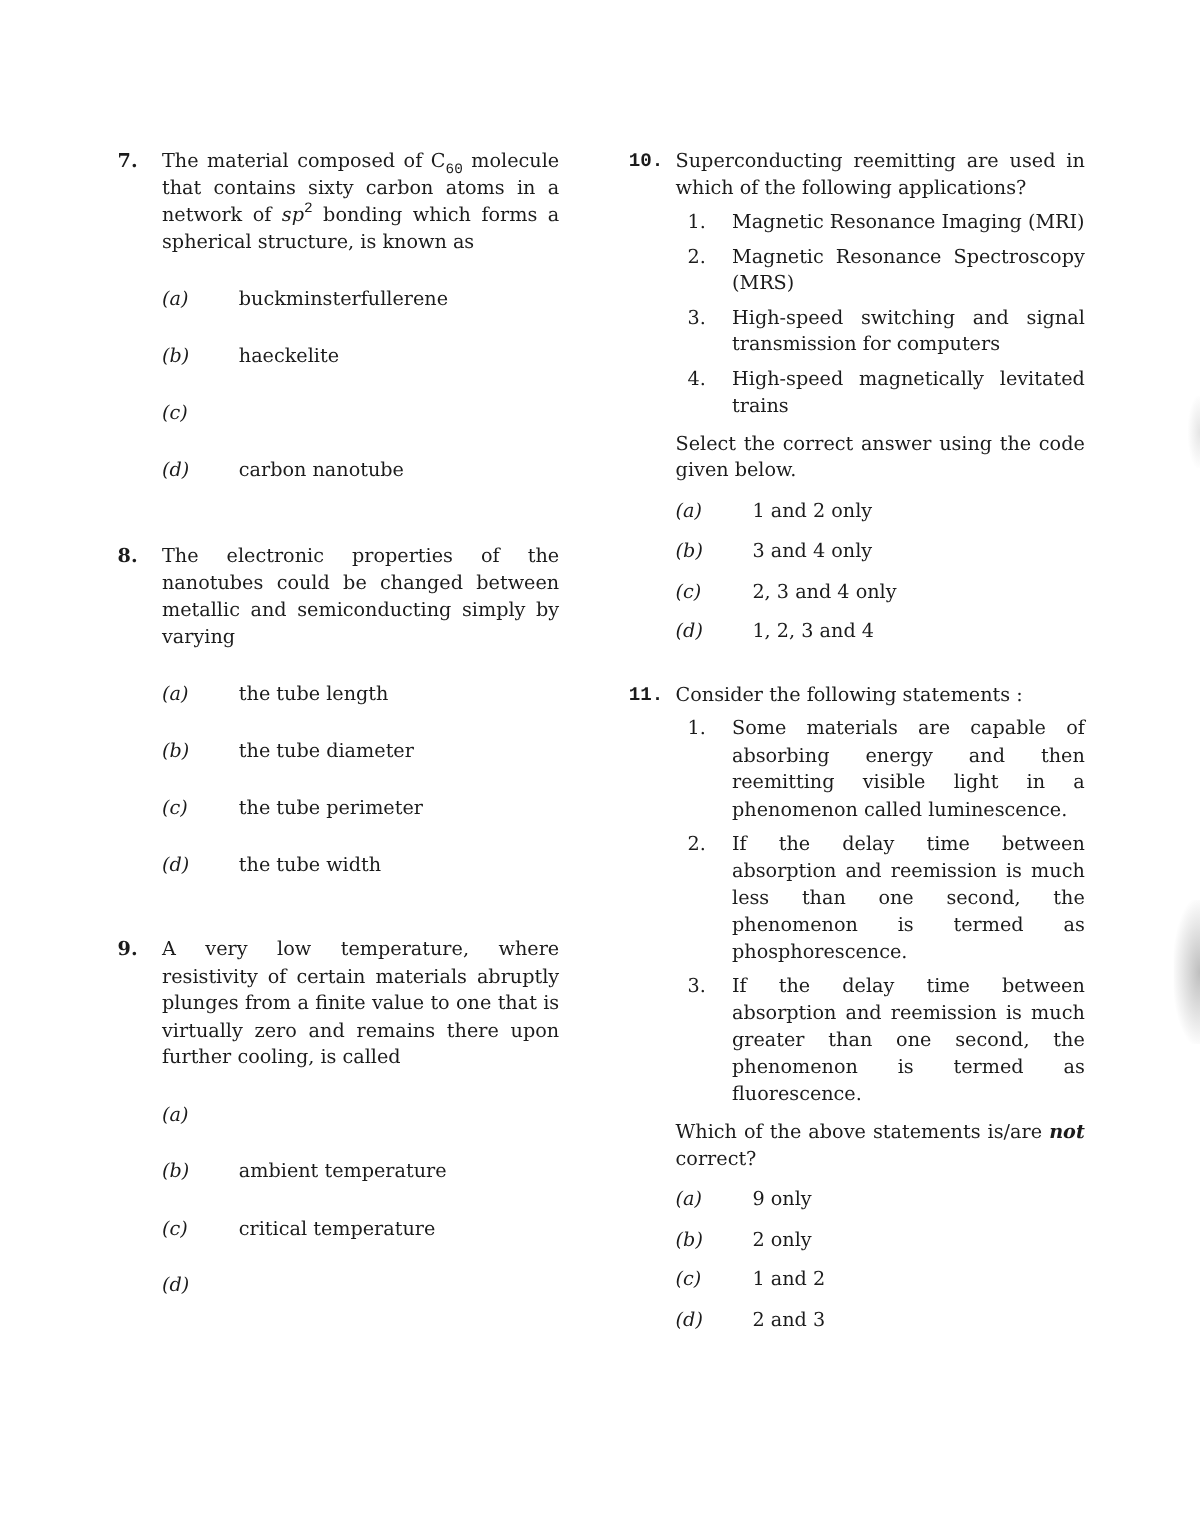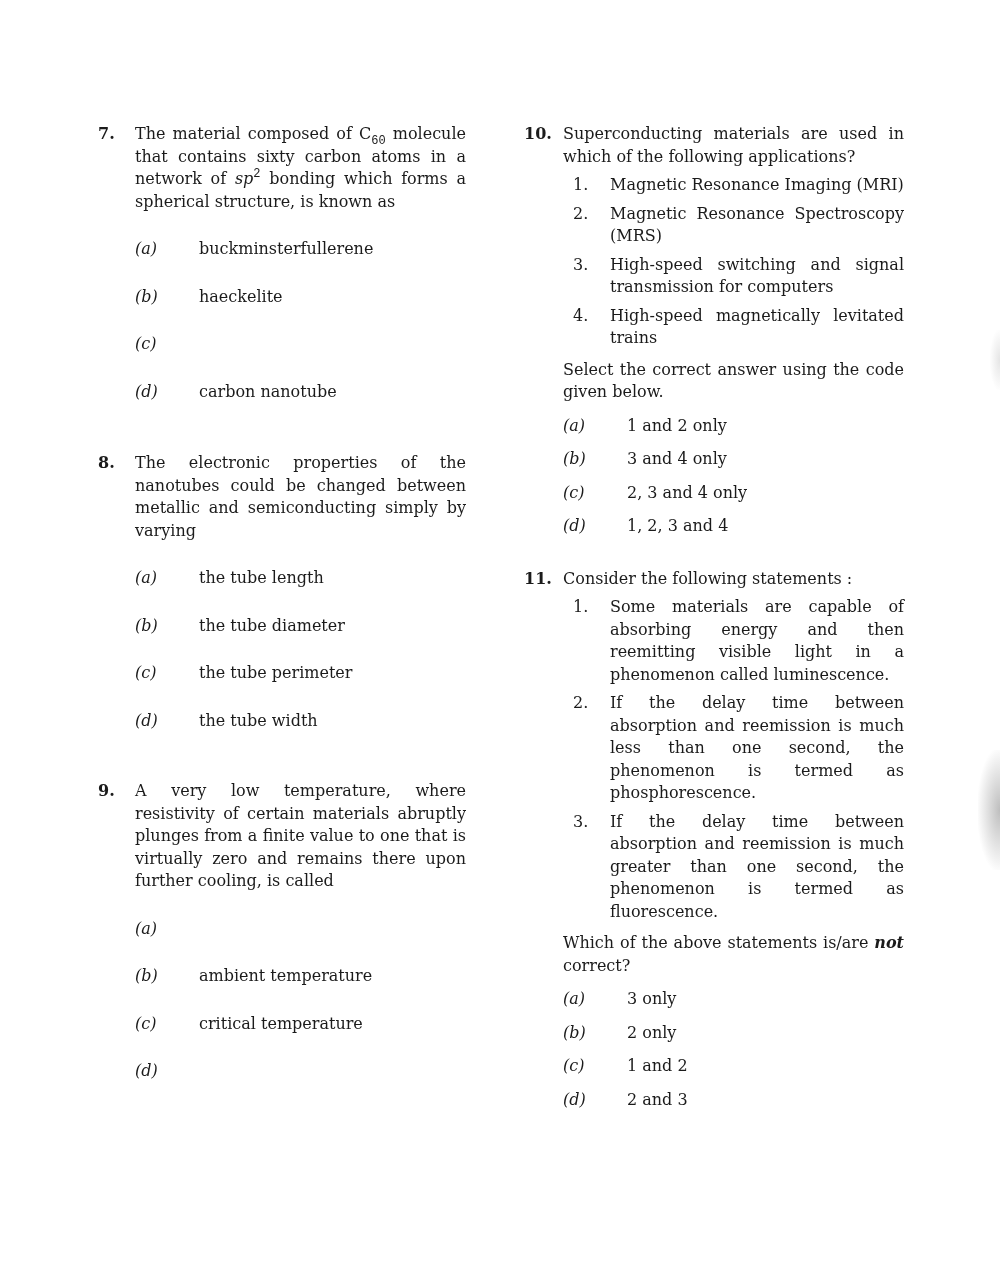--- a/index.html
+++ b/index.html
@@ -17,21 +17,21 @@
     font-size: 16px;
     line-height: 22.5px;
   }
   .col { position: absolute; top: 123px; }
   .col-left  { left: 98px;  width: 368px; }
   .col-right { left: 524px; width: 380px; }
 
   .q { display: flex; }
   .qnum { font-weight: 700; flex: none; }
   .col-left  .qnum { width: 37px; }
-  .col-right .qnum { width: 39px; }
+  .col-right .qnum { width: 39px; font-family: Liberation Mono, monospace; }
   .qbody { flex: 1; min-width: 0; }
 
   .stem, .para, .itext {
     margin: 0;
     text-align: justify;
     text-align-last: left;
   }
 
   
   .opts { margin-top: 13px; }
@@ -156,21 +156,21 @@
     </div>
   </div>
 
 </div>
 
 <div class="col col-right">
 
   <div class="q">
     <div class="qnum">10.</div>
     <div class="qbody">
-      <p class="stem">Superconducting materials are used in which of the following applications?</p>
+      <p class="stem">Superconducting reemitting are used in which of the following applications?</p>
       <div class="items">
         <div class="item">
           <span class="inum">1.</span>
           <span class="itext">Magnetic Resonance Imaging (MRI)</span>
         </div>
         <div class="item">
           <span class="inum">2.</span>
           <span class="itext">Magnetic Resonance Spectroscopy (MRS)</span>
         </div>
         <div class="item">
@@ -219,21 +219,21 @@
         </div>
         <div class="item">
           <span class="inum">3.</span>
           <span class="itext">If the delay time between absorption and reemission is much greater than one second, the phenomenon is termed as fluorescence.</span>
         </div>
       </div>
       <p class="para"><span>Which of the above statements is/are </span><span class="bi">not</span><span> correct?</span></p>
       <div class="opts">
         <div class="opt">
           <span class="letter">(a)</span>
-          <span class="otext">3 only</span>
+          <span class="otext">9 only</span>
         </div>
         <div class="opt">
           <span class="letter">(b)</span>
           <span class="otext">2 only</span>
         </div>
         <div class="opt">
           <span class="letter">(c)</span>
           <span class="otext">1 and 2</span>
         </div>
         <div class="opt">

